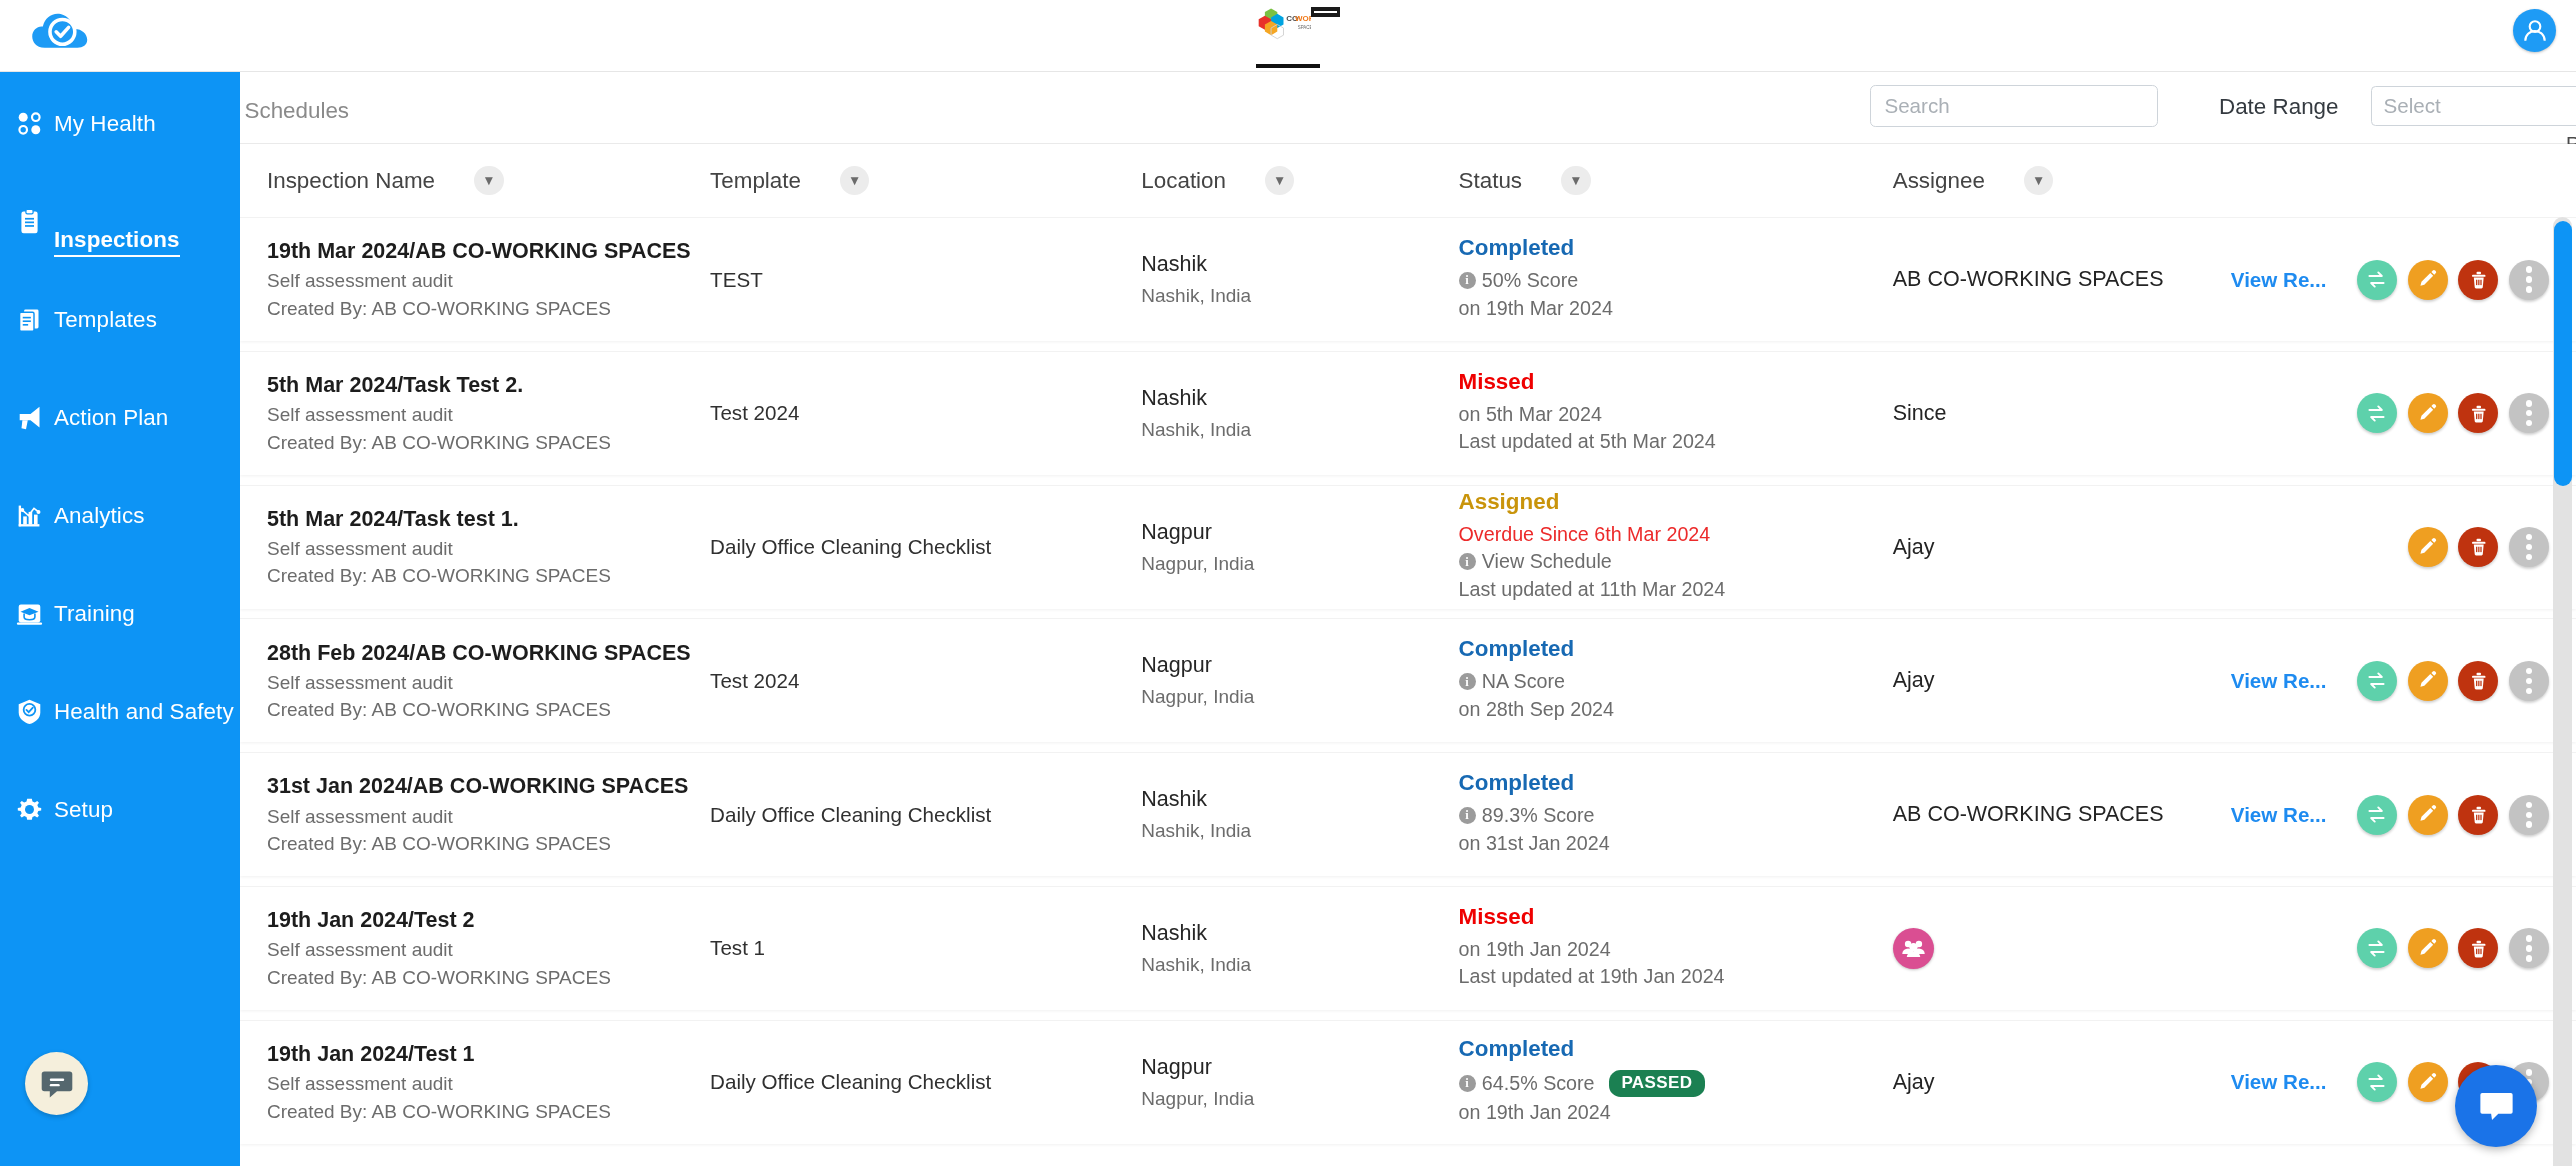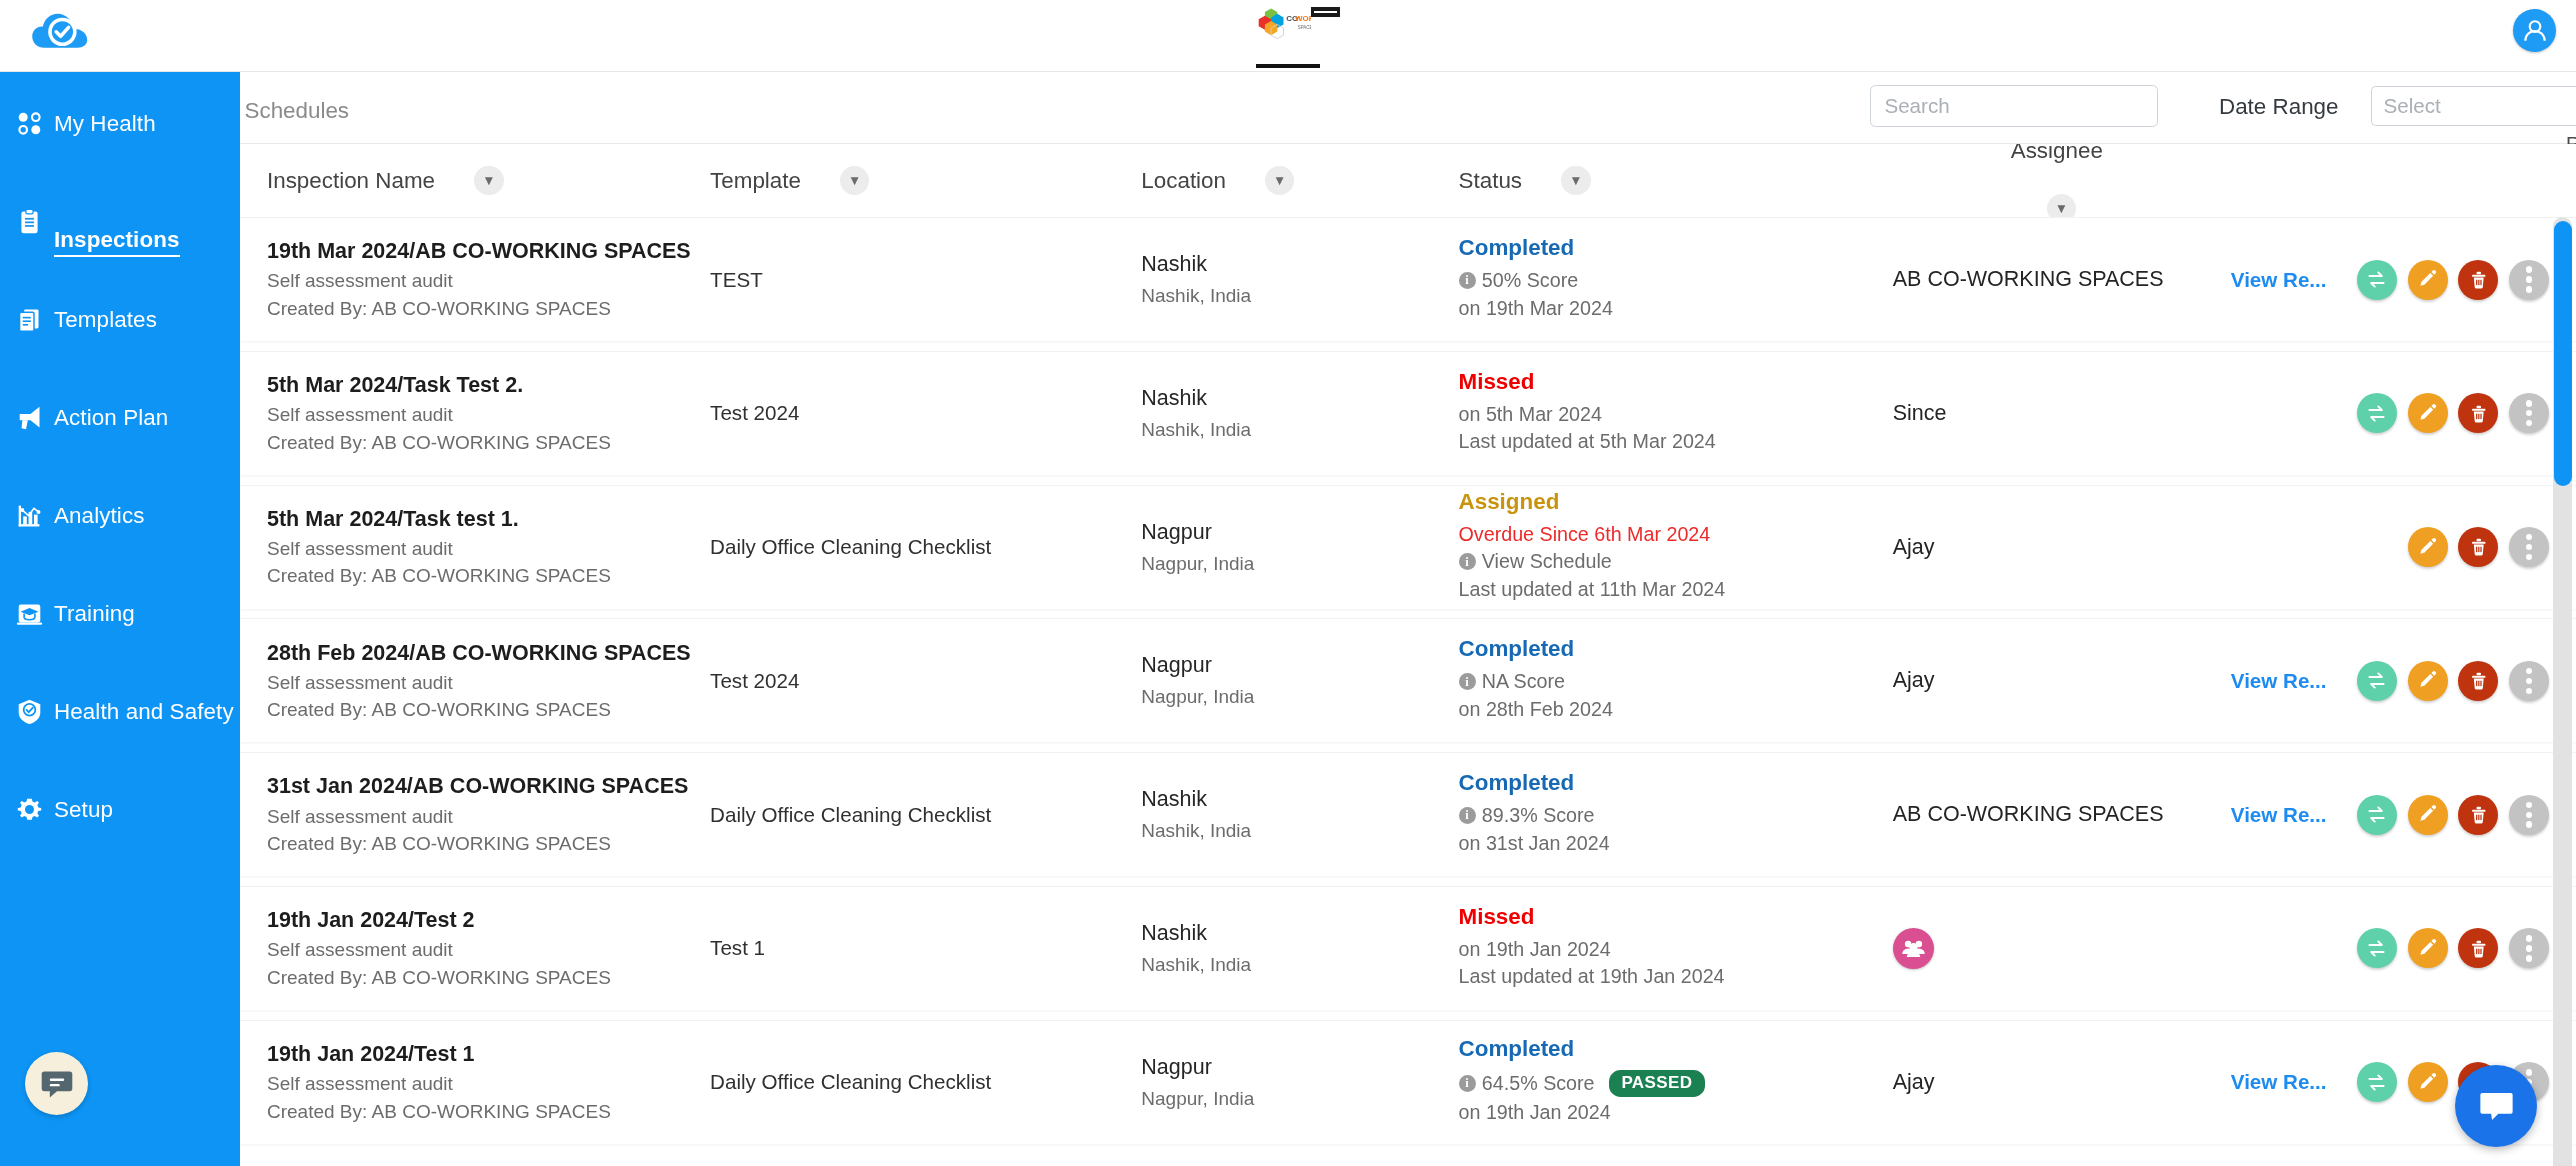--- a/index.html
+++ b/index.html
@@ -108,21 +108,21 @@
   .th .caret {
     width: 29.5px; height: 29.5px; border-radius: 50%; background: #ececec;
     display: inline-flex; align-items: center; justify-content: center;
     margin-left: 9px; font-size: 13.4px; color: #6b6b6b;
   }
 
   .col-name     { width: 447px; }
   .col-template { width: 435px; }
   .col-location { width: 320px; }
   .col-status   { width: 438px; }
-  .col-assignee { width: 331px; flex-direction: column; }
+  .col-assignee { width: 331px; }
   .col-actions  { width: 358px; display: flex; align-items: center; justify-content: flex-end; padding-right: 27px; }
 
   .row {
     display: flex; align-items: center; min-height: 124px;
     padding-left: 27px; background: #fff;
     border-top: 0.9px solid #f2f2f2;
     box-shadow: 0 1.8px 2.7px rgba(0,0,0,.055);
     margin-bottom: 9.8px;
     position: relative;
   }
@@ -558,21 +558,21 @@
           <div class="cell col-location">
             <div class="loc-main">Nagpur</div>
             <div class="loc-sub">Nagpur, India</div>
           </div>
           <div class="cell col-status">
             <div class="status-main st-completed">Completed</div>
             <div class="status-line">
               <span class="info-dot">i</span>
               <span>NA  Score</span>
             </div>
-            <div class="status-line">on 28th Feb 2024</div>
+            <div class="status-line">on 28th Sep 2024</div>
           </div>
           <div class="cell col-assignee">
             <div class="assignee-text">Ajay</div>
           </div>
           <div class="col-actions">
             <span class="view-report">View Re...</span>
             <span class="abtn swap">
               <svg width="23" height="23" viewBox="0 0 26 26">
                 <path d="M5 9 h14 l-4 -4" stroke="#fff" stroke-width="2.2" fill="none" stroke-linecap="round" stroke-linejoin="round"></path>
                 <path d="M21 17 h-14 l4 4" stroke="#fff" stroke-width="2.2" fill="none" stroke-linecap="round" stroke-linejoin="round"></path>

